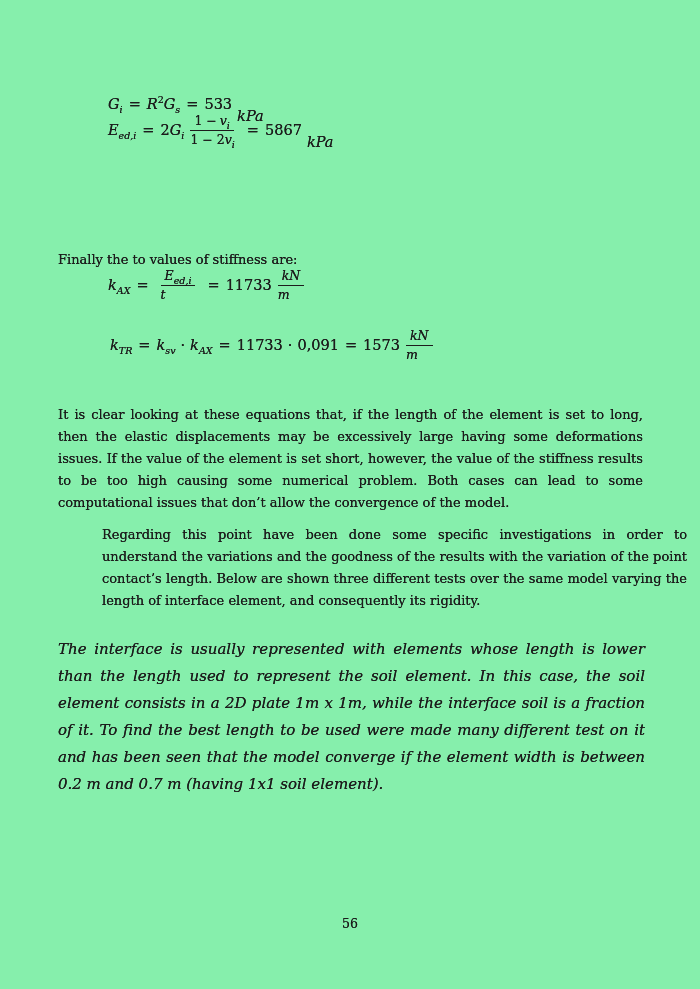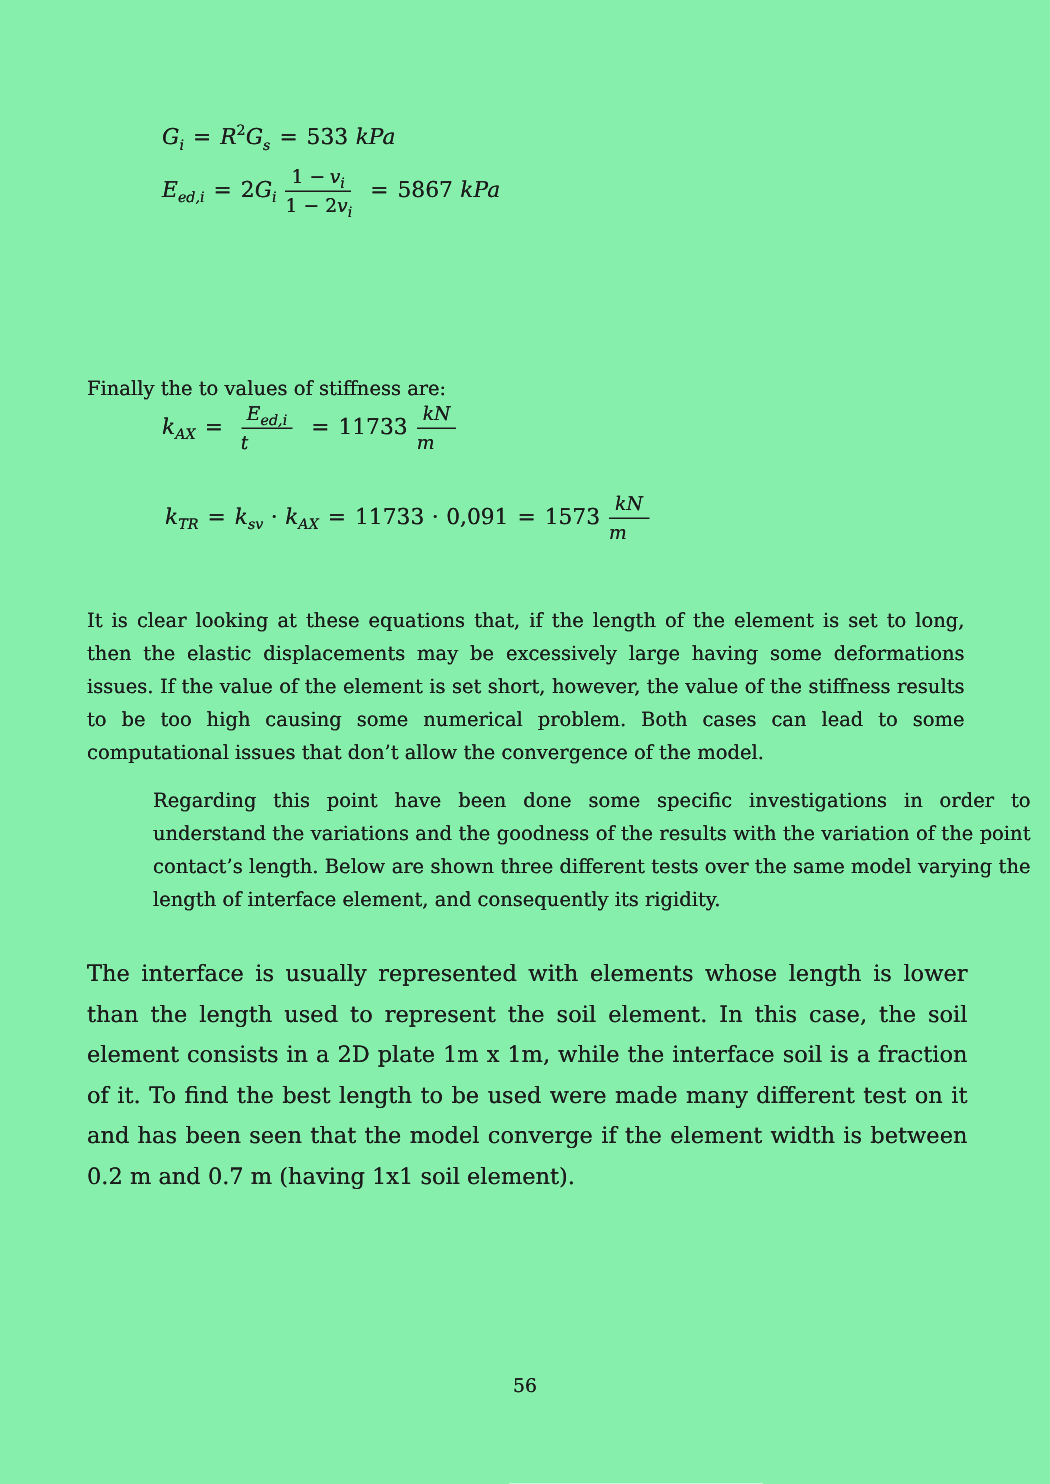--- a/index.html
+++ b/index.html
@@ -18,34 +18,34 @@
     left: 58px;
     width: 585px;
     font-size: 13px;
     line-height: 22px;
     text-align: justify;
     text-align-last: left;
   }
   .para .iv { font-style: italic; }
   .para sub { font-size: 9px; font-style: italic; line-height: 0; }
   .lead { line-height: 24px; }
-  .big  { font-size: 15px; line-height: 27px; width: 587px; }
+  .big  { font-size: 15px; line-height: 27px; width: 587px; font-style: italic; }
   .eq {
     position: absolute;
     display: flex;
     align-items: center;
     font-size: 14.5px;
     white-space: pre;
   }
   .eq .v { font-style: italic; }
   .eq sub { font-size: 9.5px; font-style: italic; line-height: 0; }
   .eq sup { font-size: 9.5px; line-height: 0; }
   .eq .op { margin: 0 6px; }
   .eq .dot { margin: 0 5px; }
-  .eq .unit { margin-left: 5px; font-style: italic; }
+  .eq .unit { margin-left: 5px; font-style: italic; margin-top: 24px; }
   .frac {
     display: inline-flex;
     flex-direction: column;
     align-items: flex-start;
     margin: 0 6px;
     font-size: 12.5px;
     line-height: 1.25;
     text-align: center;
   }
   .frac .num { border-bottom: 1.3px solid #1c1c1c; padding: 0 4px 1px 4px; }

